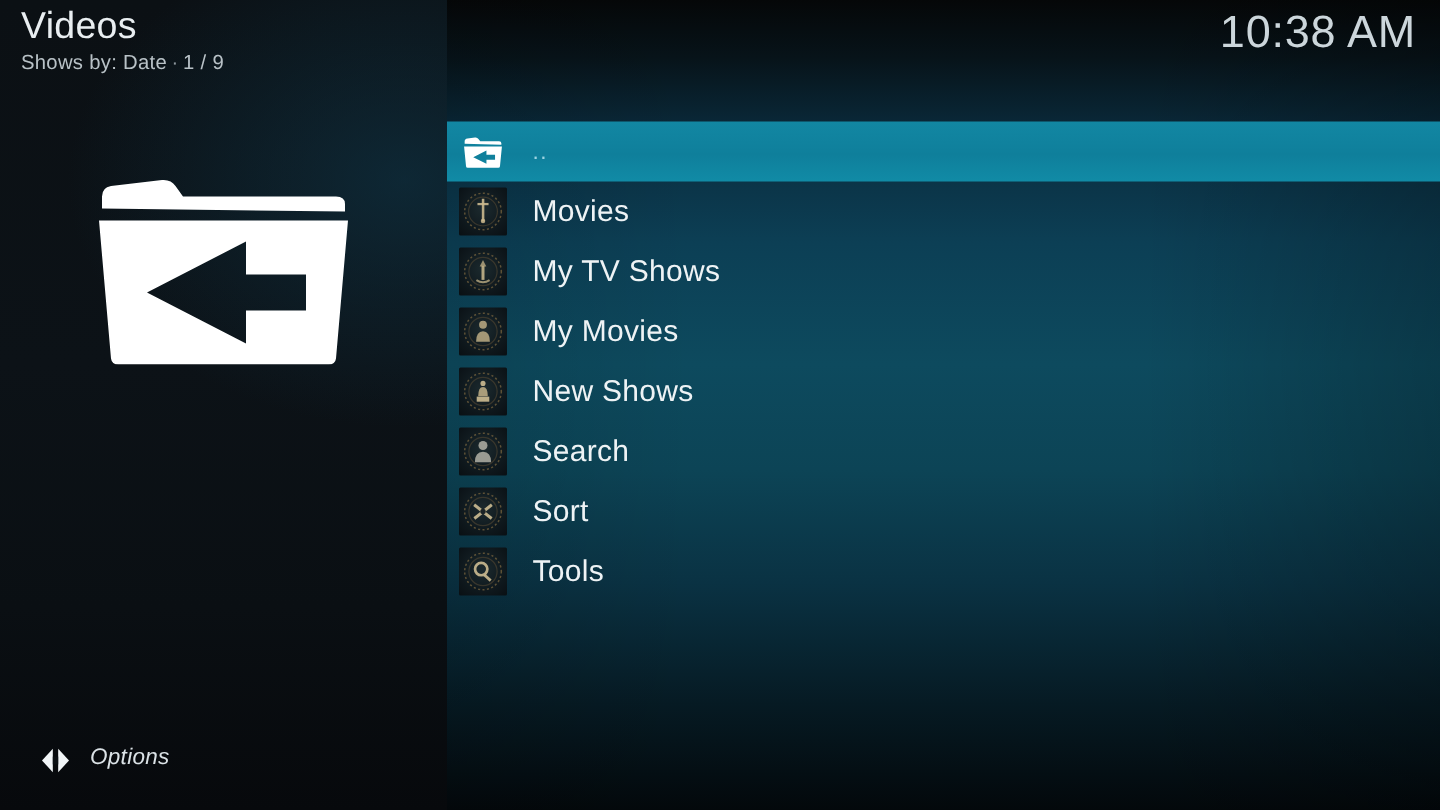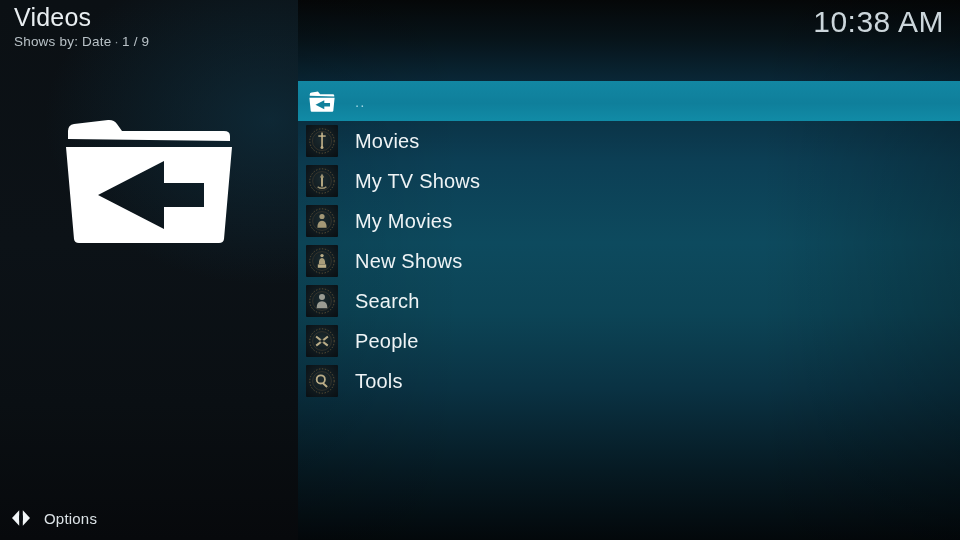--- a/index.html
+++ b/index.html
@@ -55,22 +55,23 @@
     left:0; top:108px;
     width:298px; height:140px;
     display:flex; align-items:center; justify-content:center;
   }
   #folder-up-icon { display:block; }
 
   
   #options-bar {
     position:absolute; left:0; bottom:0;
     width:298px; height:44px;
-    display:flex; align-items:center;
-    padding-left:10px;
+    display:flex; 
+    padding-left:26px;
+    font-style:italic;
   }
   #options-icon {
     width:22px; height:22px;
     display:flex; align-items:center; justify-content:center;
     margin-right:12px;
   }
   #options-label {
     font-size:15px;
     color:#dbe2e6;
     letter-spacing:0.2px;
@@ -278,21 +279,21 @@
       <div class="list-row">
         <span class="row-icon art">
           <svg width="32" height="32" viewBox="0 0 32 32">
             <circle cx="16" cy="16" r="12.2" fill="none" stroke="#6b5a3a" stroke-width="1" stroke-dasharray="1.4 1.6" opacity="0.85"></circle>
             <circle cx="16" cy="16" r="9.4" fill="none" stroke="#4a4131" stroke-width="0.8" opacity="0.7"></circle>
             <rect x="8.6" y="15.1" width="14.8" height="2" fill="#cdbd92" opacity="0.9" transform="rotate(38 16 16)"></rect>
             <rect x="8.6" y="15.1" width="14.8" height="2" fill="#cdbd92" opacity="0.9" transform="rotate(-38 16 16)"></rect>
             <circle cx="16" cy="16" r="1.8" fill="#1b2326"></circle>
           </svg>
         </span>
-        <span class="row-label">People</span>
+        <span class="row-label">Sort</span>
       </div>
 
       <div class="list-row">
         <span class="row-icon art">
           <svg width="32" height="32" viewBox="0 0 32 32">
             <circle cx="16" cy="16" r="12.2" fill="none" stroke="#6b5a3a" stroke-width="1" stroke-dasharray="1.4 1.6" opacity="0.85"></circle>
             <circle cx="16" cy="16" r="9.4" fill="none" stroke="#4a4131" stroke-width="0.8" opacity="0.7"></circle>
             <circle cx="14.8" cy="14.4" r="4.1" fill="none" stroke="#cdbd92" stroke-width="1.8" opacity="0.9"></circle>
             <rect x="17.6" y="17.6" width="5.6" height="1.9" fill="#cdbd92" opacity="0.9" transform="rotate(42 17.6 17.6)"></rect>
           </svg>

